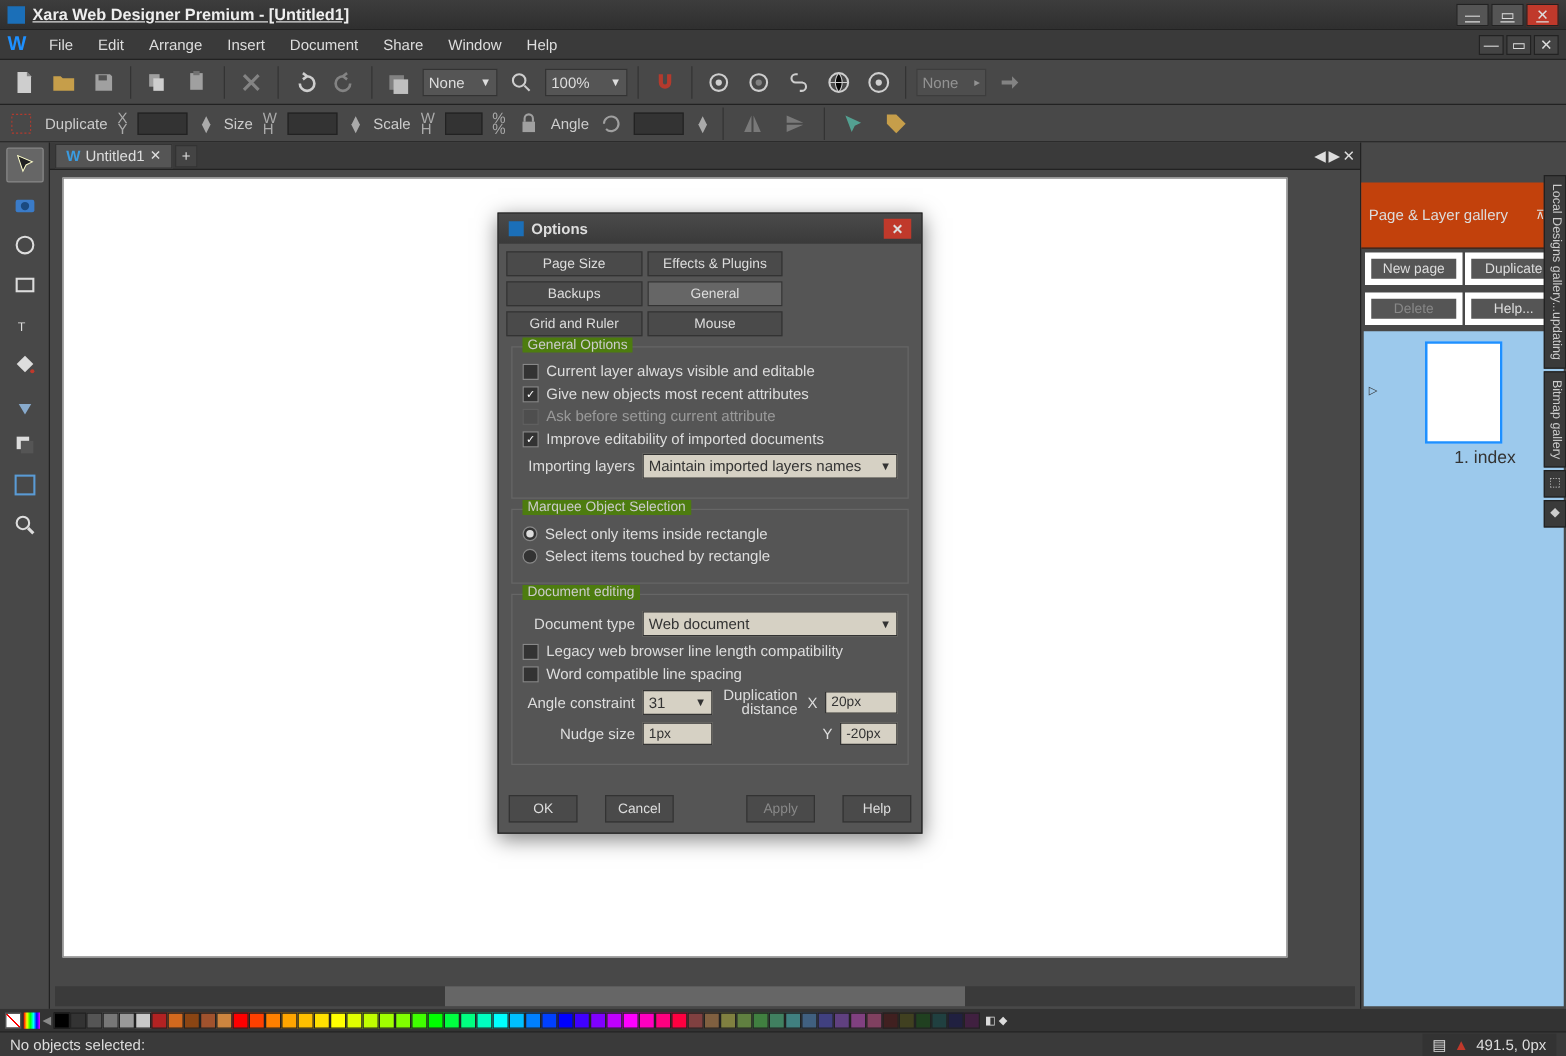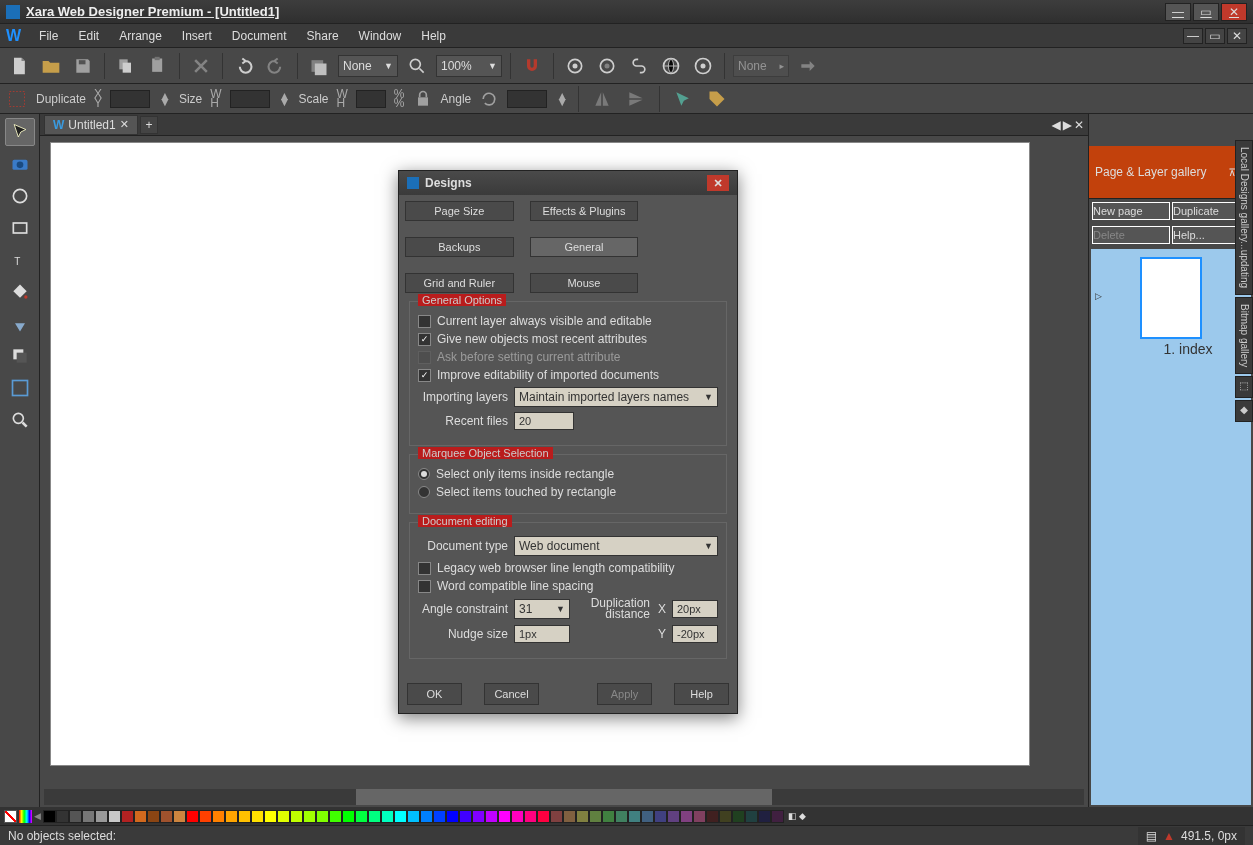--- a/index.html
+++ b/index.html
@@ -37,41 +37,41 @@
 .tab-add { width:18px; height:18px; background:#444; display:flex; align-items:center; justify-content:center; cursor:pointer; border:1px solid #333;}
 .doc-nav { margin-left:auto; display:flex; gap:2px; padding-right:4px;}
 .canvas-scroll { flex:1; background:#484848; position:relative; overflow:hidden;}
 .page { position:absolute; left:10px; top:6px; width:980px; height:624px; background:#fff; border:1px solid #888;}
 .hscroll { height:16px; background:#3a3a3a; margin:0 4px 2px 4px; position:relative;}
 .hscroll-thumb { position:absolute; left:30%; width:40%; height:100%; background:#666;}
 .right-panel { width:165px; background:#484848; border-left:1px solid #222; display:flex; flex-direction:column;}
 .panel-title { background:#c2410c; padding:19px 6px; font-size:11px; display:flex; align-items:center; border-bottom:1px solid #222;margin-top:32px;}
 .panel-title .pin { margin-left:auto; font-size:10px;}
 .panel-btns { display:flex; gap:2px; padding:3px;}
-.panel-btn { flex:1; background:#555; border:1px solid #ffffff; padding:2px 0; font-size:11px; cursor:pointer;}
+.panel-btn { flex:1; background:#555; border:5px solid #ffffff; padding:2px 0; text-align:center; font-size:11px; cursor:pointer;}
 .panel-btn.disabled { color:#888; }
 .layer-area { flex:1; background:#9cc9ec; margin:2px; padding:8px; position:relative;}
 .layer-thumb { width:62px; height:82px; background:#fff; border:2px solid #1e90ff; margin:0 auto;}
 .layer-lbl { font-size:14px; color:#333; text-align:center; margin-top:2px; margin-left:34px;}
 .side-tabs { position:absolute; right:0; top:140px; width:18px; display:flex; flex-direction:column;}
 .side-tab { writing-mode:vertical-rl; background:#3a3a3a; color:#ccc; padding:6px 2px; font-size:10px; border:1px solid #222; margin-bottom:2px; cursor:pointer;}
 .colorbar { height:18px; background:#333; display:flex; align-items:center; padding:0 4px; overflow:hidden;}
 .swatch { width:13px; height:13px; border:1px solid #222; flex-shrink:0;}
 .statusbar { height:20px; background:#3a3a3a; display:flex; align-items:center; padding:0 8px; font-size:11px; border-top:1px solid #222;}
 .statusbar .right { margin-left:auto; display:flex; align-items:center; gap:6px; background:#333; padding:2px 8px;}
 
 .dialog { position:absolute; left:398px; top:170px; width:340px; background:#555; border:1px solid #222; box-shadow:0 4px 16px rgba(0,0,0,0.5);}
 .dlg-title { background:linear-gradient(#4a4a4a,#3a3a3a); padding:4px 8px; display:flex; align-items:center; font-weight:bold;}
 .dlg-close { margin-left:auto; background:#c0392b; width:22px; height:16px; display:flex; align-items:center; justify-content:center; font-size:11px; cursor:pointer;}
-.dlg-tabs { display:flex; flex-wrap:wrap; padding:6px 6px 0 6px; gap:16px;}
+.dlg-tabs { display:flex; flex-wrap:wrap; padding:6px 6px 0 6px; gap:4px;}
 .dlg-tab { width:33.33%; text-align:center; padding:3px 0; background:#4a4a4a; border:1px solid #333; font-size:11px; cursor:pointer;}
 .dlg-tab.active { background:#666;}
 .dlg-body { padding:8px 10px;}
 .fieldset { border:1px solid #666; padding:8px 8px 10px 8px; margin-bottom:8px; position:relative;}
-.fieldset .legend { position:absolute; top:-8px; left:8px; background:#b91c1c; padding:0 4px; font-size:11px; color:#ccc;}
+.fieldset .legend { position:absolute; top:-8px; left:8px; background:#4d7c0f; padding:0 4px; font-size:11px; color:#ccc;}
 .chk-row { display:flex; align-items:center; gap:6px; margin:4px 0; font-size:11px;}
 .chk { width:13px; height:13px; border:1px solid #888; background:#333; display:flex; align-items:center; justify-content:center; font-size:9px; color:#fff;}
 .chk.checked::after { content:"✓"; }
 .chk.disabled { opacity:0.4;}
 .radio { width:12px; height:12px; border:1px solid #888; border-radius:50%; background:#333; display:flex; align-items:center; justify-content:center;}
 .radio.checked::after { content:""; width:6px; height:6px; background:#ddd; border-radius:50%;}
 .frm-row { display:flex; align-items:center; gap:6px; margin:5px 0; font-size:11px;}
 .frm-row .flbl { width:90px; text-align:right;}
 .sel { background:#d6d1c4; border:1px solid #333; color:#333; padding:2px 4px; flex:1; display:flex; align-items:center; font-size:11px;}
 .sel .arrow{ margin-left:auto; font-size:9px;}
@@ -484,21 +484,21 @@
   <div class="right">
     <span>▤</span>
     <span style="color:#c0392b">▲</span>
     <span>491.5, 0px</span>
   </div>
 </div>
 
 <div class="dialog">
   <div class="dlg-title">
     <div style="width:12px;height:12px;background:#1b6fb8;margin-right:6px"></div>
-    <span>Designs</span>
+    <span>Options</span>
     <div class="dlg-close">✕</div>
   </div>
   <div class="dlg-tabs">
     <div class="dlg-tab">Page Size</div>
     <div class="dlg-tab">Effects &amp; Plugins</div>
     <div class="dlg-tab">Backups</div>
     <div class="dlg-tab active">General</div>
     <div class="dlg-tab">Grid and Ruler</div>
     <div class="dlg-tab">Mouse</div>
   </div>
@@ -520,24 +520,20 @@
       <div class="chk-row">
           <div class="chk checked"></div>
           <span>Improve editability of imported documents</span>
         </div>
       <div class="frm-row">
           <span class="flbl">Importing layers</span>
           <div class="sel">
             <span>Maintain imported layers names</span>
             <span class="arrow">▼</span>
           </div>
-        </div>
-      <div class="frm-row">
-          <span class="flbl">Recent files</span>
-          <input class="txt" value="20" style="">
         </div>
     </div>
     <div class="fieldset">
       <span class="legend">Marquee Object Selection</span>
       <div class="chk-row">
           <div class="radio checked"></div>
           <span>Select only items inside rectangle</span>
         </div>
       <div class="chk-row">
           <div class="radio"></div>
@@ -562,21 +558,21 @@
           <span>Word compatible line spacing</span>
         </div>
       <div class="frm-row">
         <span class="flbl">Angle constraint</span>
         <div class="sel" style="flex:0 0 56px">
             <span>31</span>
             <span class="arrow">▼</span>
           </div>
         <span style="flex:1;text-align:right;line-height:11px">Duplication distance</span>
         <span style="width:10px;text-align:right">X</span>
-        <input class="txt" style="width: 46px;" value="20px">
+        <input class="txt" style="width: 58px;" value="20px">
       </div>
       <div class="frm-row">
         <span class="flbl">Nudge size</span>
         <input class="txt" style="width: 56px;" value="1px">
         <span style="flex:1"></span>
         <span style="width:10px;text-align:right">Y</span>
         <input class="txt" style="width: 46px;" value="-20px">
       </div>
     </div>
   </div>

